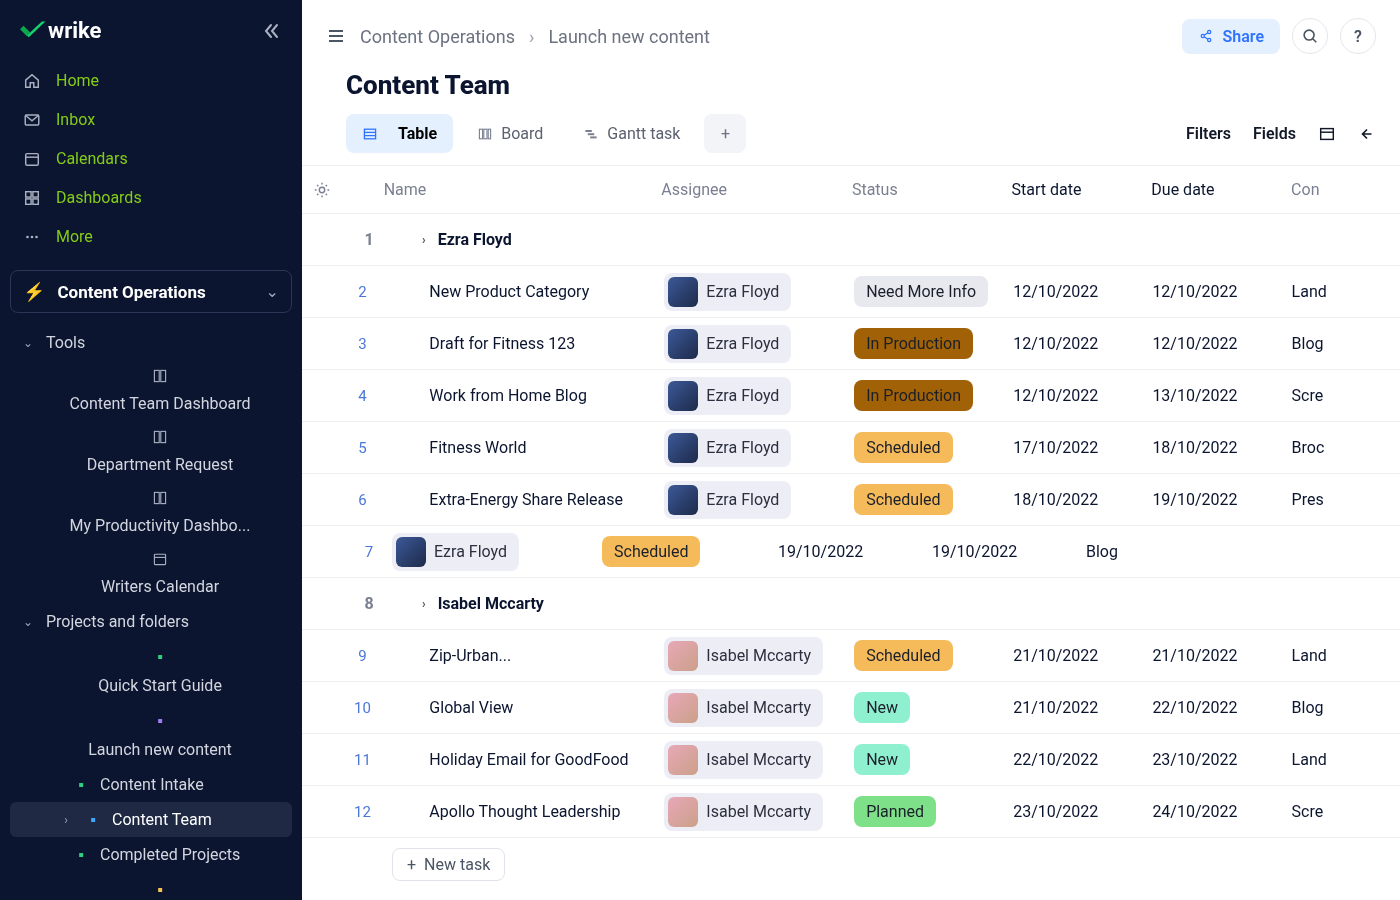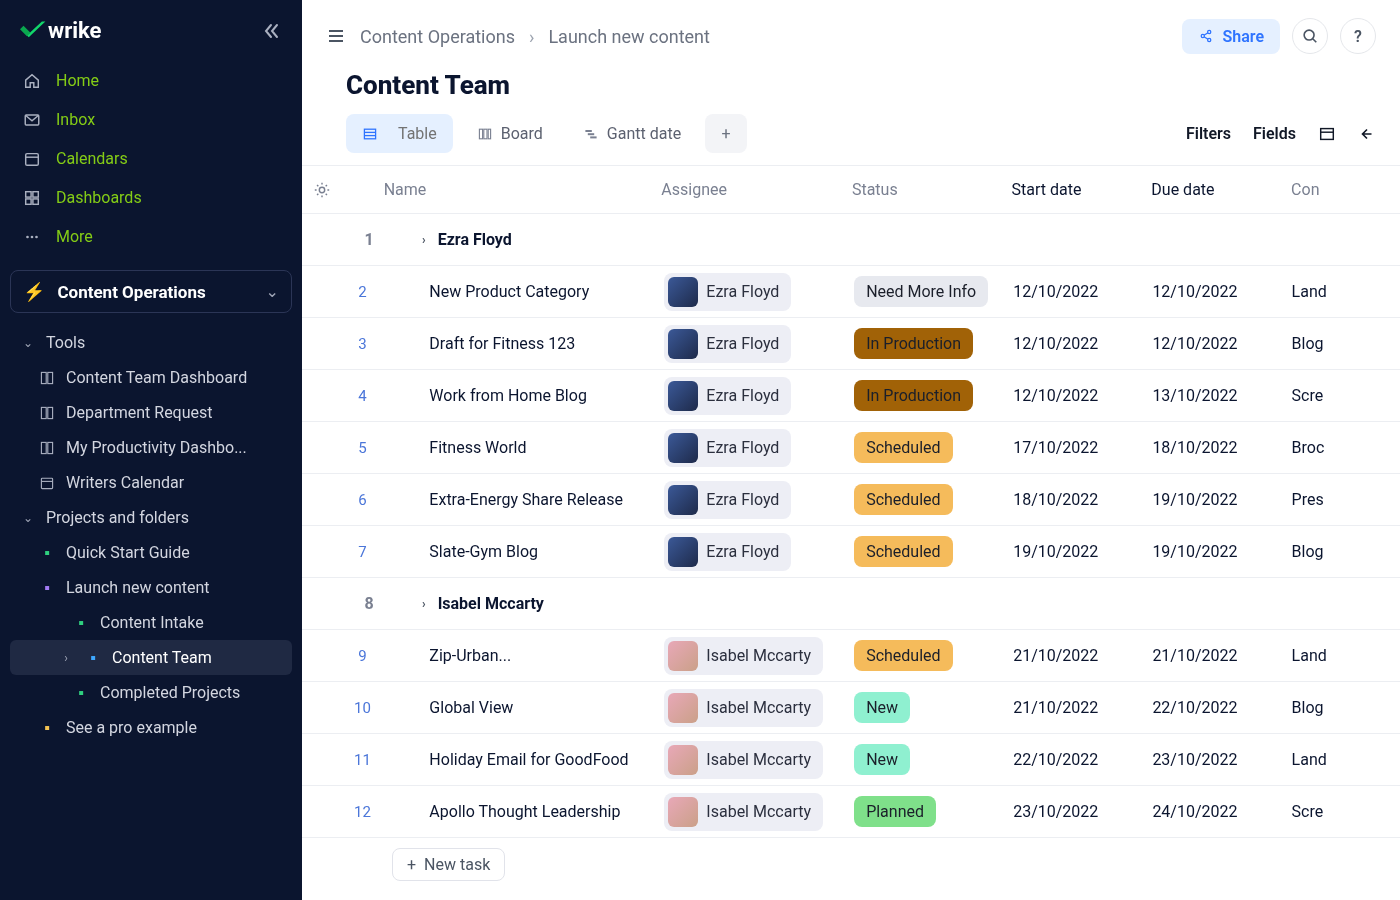--- a/index.html
+++ b/index.html
@@ -18,21 +18,21 @@
   .space-pill { margin: 10px 10px; border: 1px solid #2b3556; border-radius: 8px; display: flex; align-items: center; gap: 12px; padding: 10px 12px; cursor: pointer; }
   .space-pill .bolt { color: #ff9a2e; font-size: 18px; }
   .space-pill .label { color: #fff; font-weight: 700; flex: 1; font-size: 17px; }
   .space-pill .chev { color: #9ea4b5; }
 
   .tree { padding: 2px 10px; }
   .tree-row { display: flex; align-items: center; gap: 10px; padding: 8px 10px 8px 10px; border-radius: 6px; cursor: pointer; color: #d3d6e0; }
   .tree-row.active { background: #1f2943; color: #fff; }
   .tree-row .tw { width: 16px; display:flex; justify-content:center; color:#9ea4b5; font-size: 12px; }
   .tree-row .ic2 { width: 18px; display:flex; justify-content:center; }
-  .tree-indent-1 { padding-left: 28px; }
+  .tree-indent-1 { padding-left: 28px; flex-direction: column; }
   .tree-indent-2 { padding-left: 48px; }
   .tree-indent-3 { padding-left: 62px; }
   .folder-green { color:#2fd07f; }
   .folder-purple { color:#a47cf5; }
   .folder-blue { color:#3ea8ff; }
   .folder-yellow { color:#f5c453; }
 
   
   .main { flex: 1; background: #fff; display: flex; flex-direction: column; overflow: hidden; }
   .topbar { display: flex; align-items: center; justify-content: space-between; padding: 18px 24px 8px 24px; }
@@ -41,21 +41,21 @@
   .top-actions { display: flex; align-items: center; gap: 12px; }
   .share-btn { display:flex; align-items:center; gap:8px; background:#e5f0ff; color:#2f74ff; border-radius:8px; padding:8px 16px; font-weight:600; font-size:16px; cursor:pointer; }
   .round-btn { width:36px; height:36px; border:1px solid #e5e7eb; border-radius:50%; display:flex; align-items:center; justify-content:center; color:#4b5563; cursor:pointer; }
 
   .title-row { padding: 8px 24px 10px 44px; }
   .page-title { font-size: 26px; font-weight: 800; color:#0b152f; }
 
   .tabs-row { display:flex; align-items:center; justify-content:space-between; padding: 4px 24px 12px 44px; border-bottom:1px solid #eceef2; }
   .view-tabs { display:flex; align-items:center; gap:8px; }
   .view-tab { display:flex; align-items:center; gap:8px; padding:10px 16px; border-radius:8px; color:#5c6170; cursor:pointer; font-size:16px; }
-  .view-tab.active { background:#e5f0ff; color:#737373; font-weight:400;gap:20px; }
+  .view-tab.active { background:#e5f0ff; color:#000000; font-weight:700;gap:20px; }
   .view-tab.add { background:#f3f4f7; width:42px; justify-content:center; color:#6b7280; }
   .right-tools { display:flex; align-items:center; gap:22px; color:#111827; font-weight:600; font-size:16px; }
   .right-tools .tool { cursor:pointer; }
 
   .grid { flex:1; overflow:hidden; }
   .grid-header { display:flex; align-items:center; padding: 14px 0 14px 0; color:#7a8091; font-size:16px; border-bottom:1px solid #eceef2; }
   .col-gear { width:44px; display:flex; justify-content:center; color:#7a8091; }
   .col-num { width:46px; text-align:center; color:#7a8091; }
   .col-name { width:306px; padding-left:0; }
   .col-assignee { width:210px; }
@@ -305,21 +305,21 @@
           <span>Board</span>
         </div>
       <div class="view-tab">
           <span>
             <svg width="16" height="16" viewBox="0 0 20 20">
               <rect x="3" y="5" width="8" height="2.5" fill="#7a8091"></rect>
               <rect x="6" y="9" width="8" height="2.5" fill="#7a8091"></rect>
               <rect x="9" y="13" width="8" height="2.5" fill="#7a8091"></rect>
             </svg>
           </span>
-          <span>Gantt date</span>
+          <span>Gantt task</span>
         </div>
       <div class="view-tab add">
           <span>+</span>
         </div>
     </div>
     <div class="right-tools">
       <span class="tool">Filters</span>
       <span class="tool">Fields</span>
       <span class="tool">
           <svg width="18" height="18" viewBox="0 0 20 20">
@@ -421,21 +421,20 @@
               <span>Ezra Floyd</span>
             </span></div>
       <div class="col-status"><span class="status-chip st-scheduled">Scheduled</span></div>
       <div class="col-start">18/10/2022</div>
       <div class="col-due">19/10/2022</div>
       <div class="col-content cell">Pres</div>
         </div>
         <div class="data-row">
       <div class="col-gear"></div>
       <div class="col-num">7</div>
-      <div class="col-name">Slate-Gym Blog</div>
       <div class="col-assignee"><span class="assignee-chip">
               <span class="avatar "></span>
               <span>Ezra Floyd</span>
             </span></div>
       <div class="col-status"><span class="status-chip st-scheduled">Scheduled</span></div>
       <div class="col-start">19/10/2022</div>
       <div class="col-due">19/10/2022</div>
       <div class="col-content cell">Blog</div>
         </div>
         <div class="group-row">

